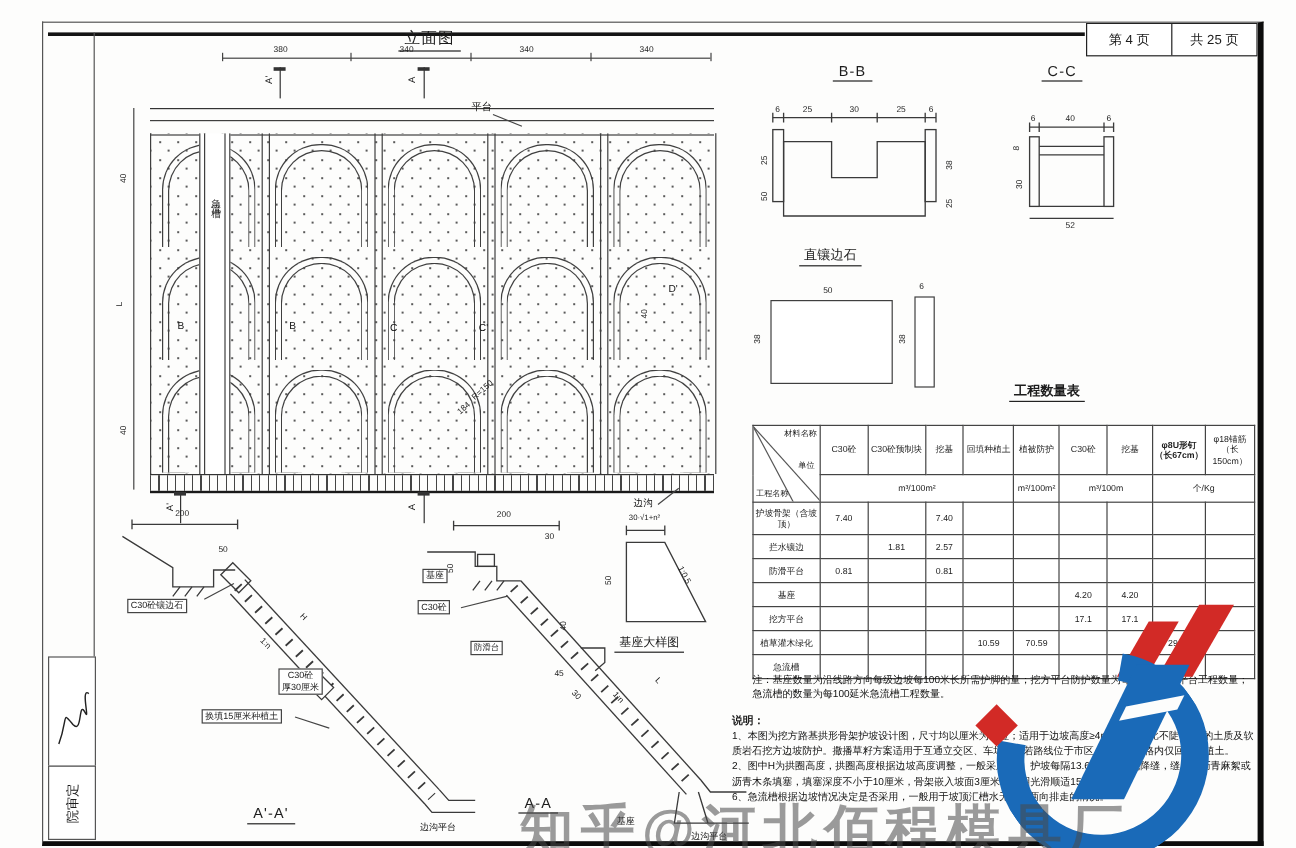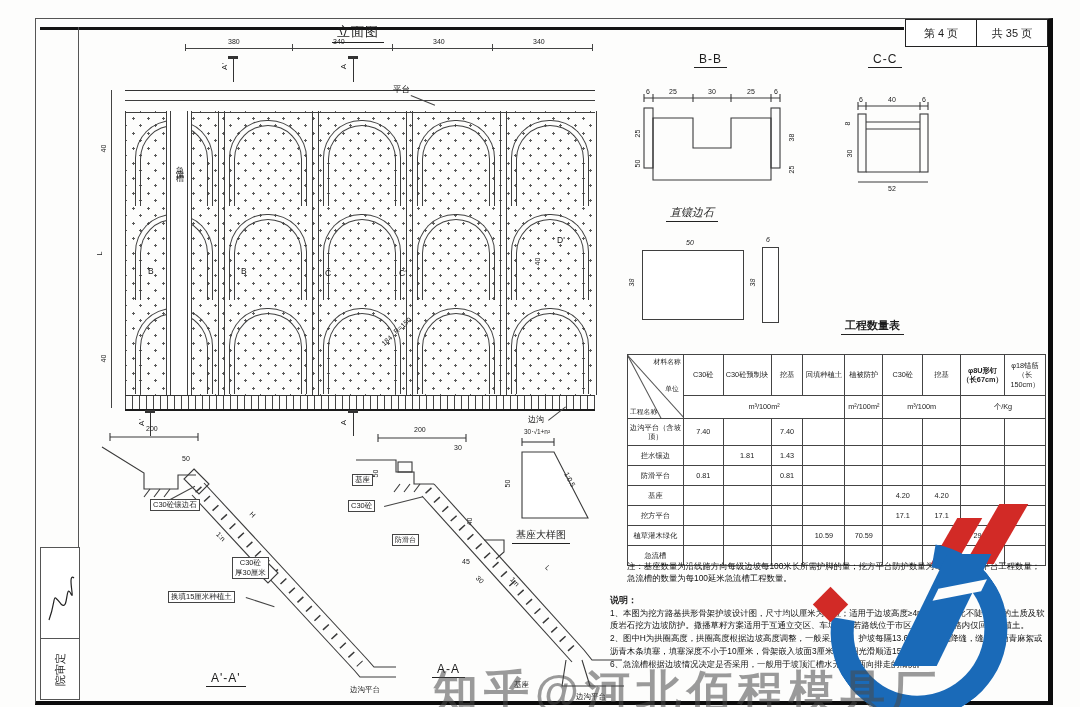--- a/index.html
+++ b/index.html
@@ -67,21 +67,21 @@
 </head>
 <body>
 
 <div id="paper">
 
   <div id="frame"></div>
   <div id="topHeavy"></div>
 
   <div id="pageBox">
     <div>第 4 页</div>
-    <div>共 35 页</div>
+    <div>共 25 页</div>
   </div>
 
   <div id="sbLine"></div>
   <div class="sbBox" style="top:547px;height:90px;">
     <svg width="38" height="90">
       <path d="M8,72 C16,50 10,44 20,56 C28,64 24,34 30,46 C34,54 26,24 33,30" style="stroke:#222;stroke-width:1.2"></path>
     </svg>
   </div>
   <div class="sbBox" style="top:638px;height:60px;display:flex;align-items:center;justify-content:center;">
     <span class="rot90" style="font-size:11px;white-space:nowrap;">院审定</span>
@@ -199,21 +199,21 @@
     </svg>
     <div class="dim" style="left:21px;top:44px;">6</div>
     <div class="dim" style="left:50px;top:44px;">40</div>
     <div class="dim" style="left:84px;top:44px;">6</div>
     <div class="dim rot90" style="left:8px;top:68px;">8</div>
     <div class="dim rot90" style="left:8px;top:98px;">30</div>
     <div class="dim" style="left:50px;top:133px;">52</div>
   </div>
 
 
-  <div class="abs" style="left:630px;top:205px;width:170px;height:135px;font-style:italic;">
+  <div class="abs" style="left:630px;top:205px;width:170px;height:135px;">
     <div class="cnTitle abs" style="left:36px;top:0;">直镶边石</div>
     <div class="abs" style="left:12px;top:45px;width:100px;height:68px;border:1.5px solid #3f3f3f;background:#fff;"></div>
     <div class="dim" style="left:56px;top:34px;">50</div>
     <div class="dim rot90" style="left:-2px;top:74px;">38</div>
     <div class="abs" style="left:132px;top:42px;width:15px;height:74px;border:1.5px solid #3f3f3f;background:#fff;"></div>
     <div class="dim" style="left:136px;top:31px;">6</div>
     <div class="dim rot90" style="left:119px;top:74px;">38</div>
   </div>
 
 
@@ -251,36 +251,36 @@
             <td style="height: 40px; font-weight: bold;">φ8U形钉（长67cm）</td>
             <td style="height: 40px;">φ18锚筋（长150cm）</td>
           </tr>
           <tr>
             <td colspan="4" style="height: 22px;">m³/100m²</td>
             <td colspan="1" style="height: 22px;">m²/100m²</td>
             <td colspan="2" style="height: 22px;">m³/100m</td>
             <td colspan="2" style="height: 22px;">个/Kg</td>
           </tr>
           <tr>
-            <td style="height: 26px;">边沟平台（含坡顶）</td>
+            <td style="height: 26px;">护坡骨架（含坡顶）</td>
             <td>7.40</td>
             <td></td>
             <td>7.40</td>
             <td></td>
             <td></td>
             <td></td>
             <td></td>
             <td></td>
             <td></td>
           </tr>
           <tr>
             <td style="height: 19px;">拦水镶边</td>
             <td></td>
             <td>1.81</td>
-            <td>1.43</td>
+            <td>2.57</td>
             <td></td>
             <td></td>
             <td></td>
             <td></td>
             <td></td>
             <td></td>
           </tr>
           <tr>
             <td style="height: 19px;">防滑平台</td>
             <td>0.81</td>
@@ -366,21 +366,21 @@
       <path d="M52,76 l-6,8 M62,76 l-6,8 M72,76 l-6,8"></path>
       <path d="M96,56 l15,15 l-10,10 l-15,-15 Z"></path>
       <line x1="106" y1="70" x2="268" y2="245"></line>
       <line x1="94" y1="82" x2="256" y2="257"></line>
       <path d="M100,76 L262,251" style="stroke-dasharray:1.5 11;stroke-width:8"></path>
       <path d="M166,146 l14,14 l-10,10 l-14,-14 Z" style="fill:#fff"></path>
       <path d="M268,245 L276,254 H298 M256,257 L262,264 H298"></path>
     </svg>
     <div class="dim" style="left:48px;top:12px;">200</div>
     <div class="dim" style="left:84px;top:42px;">50</div>
-    <div class="boxed" style="left:8px;top:86px;margin-left:44px;">C30砼镶边石</div>
+    <div class="boxed" style="left:8px;top:86px;">C30砼镶边石</div>
     <div class="leader" style="left:72px;top:86px;width:28px;transform:rotate(-28deg);"></div>
     <div class="dim" style="left:118px;top:120px;transform:rotate(45deg);">1:n</div>
     <div class="dim" style="left:152px;top:98px;transform:rotate(45deg);">H</div>
     <div class="boxed" style="left:134px;top:144px;text-align:center;">
       <div>C30砼</div>
       <div>厚30厘米</div>
     </div>
     <div class="boxed" style="left:70px;top:178px;">换填15厘米种植土</div>
     <div class="leader" style="left:148px;top:184px;width:30px;transform:rotate(18deg);"></div>
     <div class="lbl" style="left:252px;top:272px;font-size:7.5px;">边沟平台</div>

